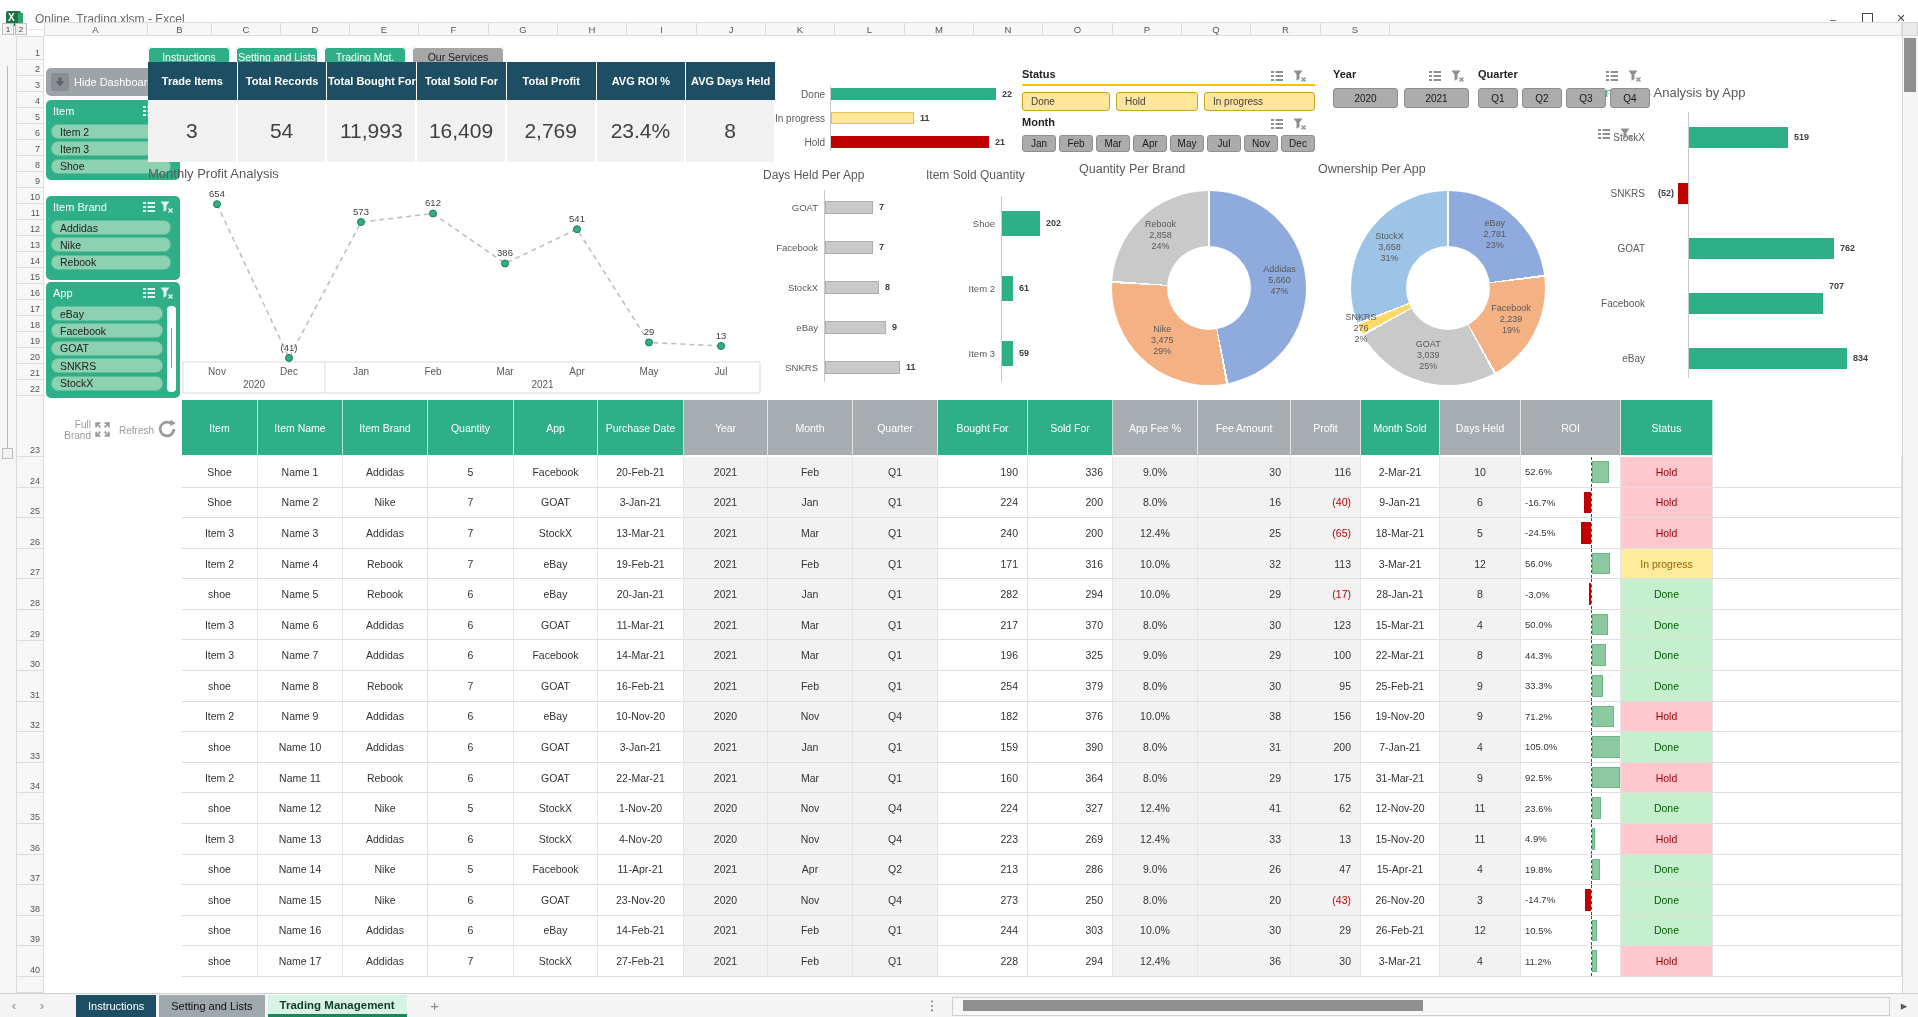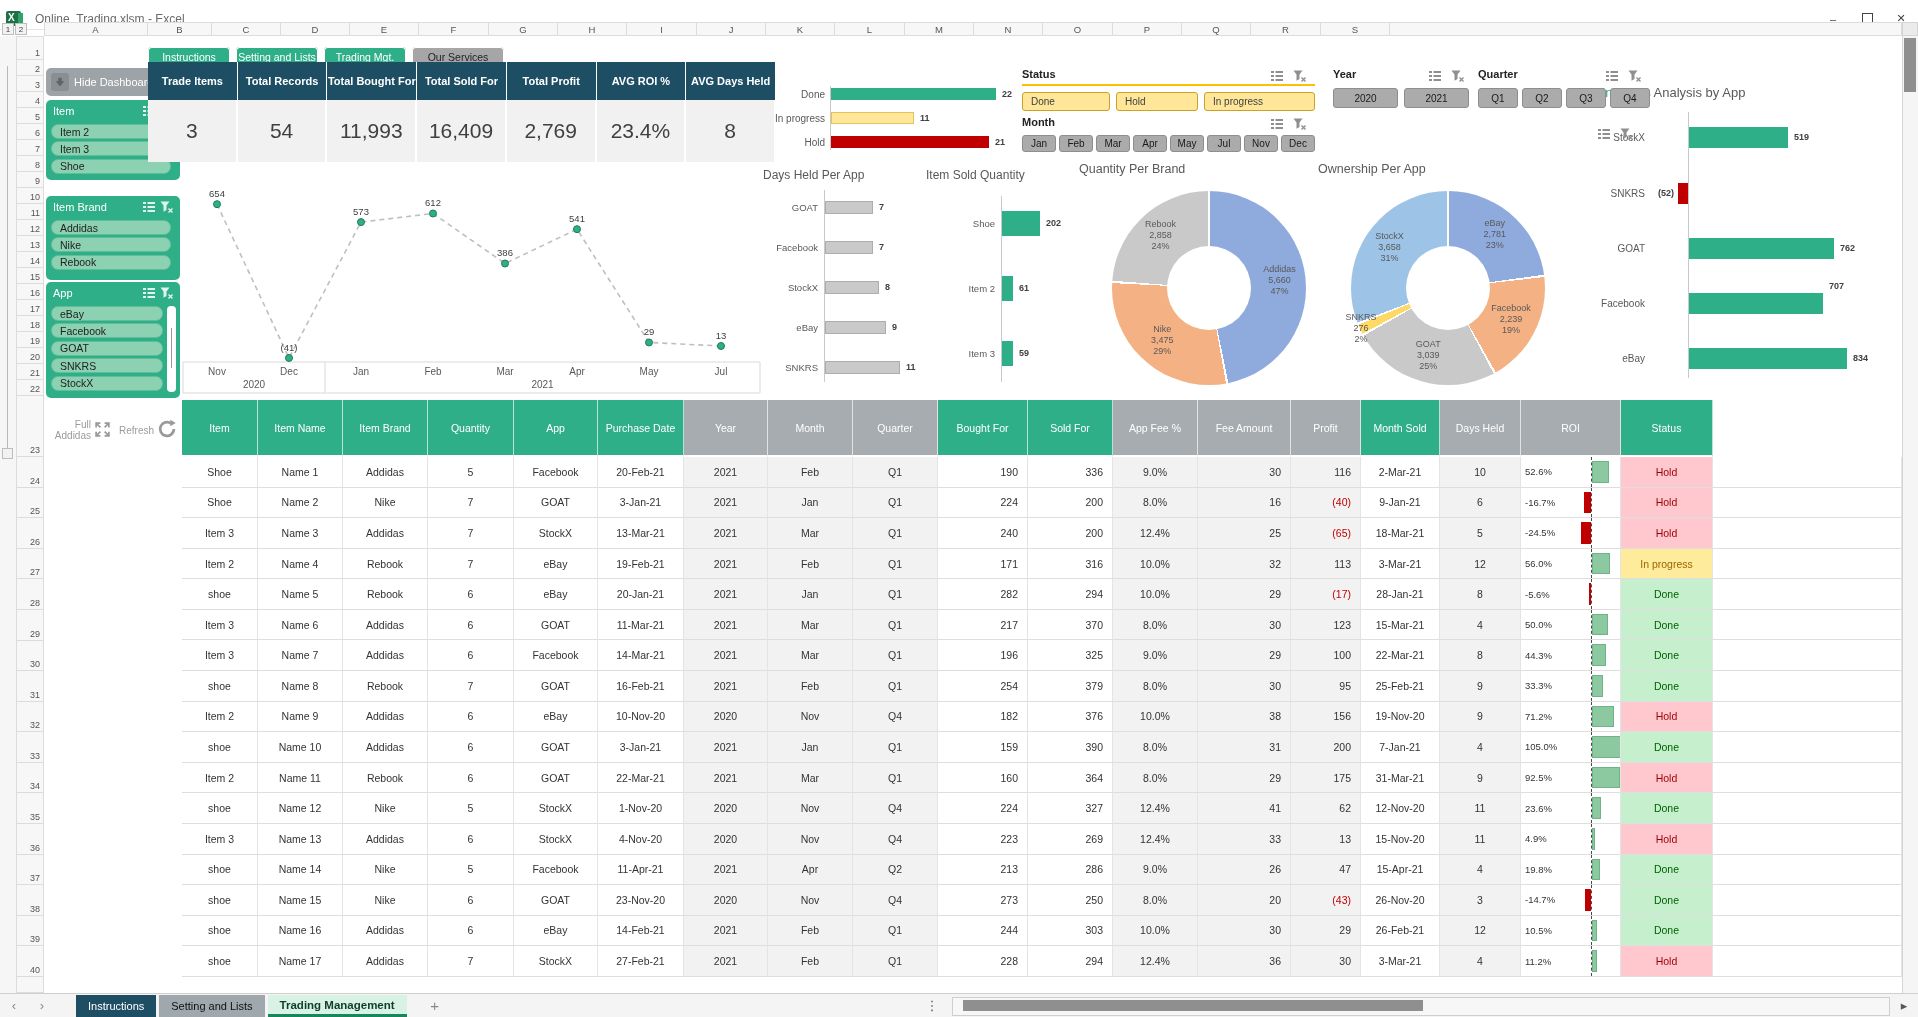--- a/index.html
+++ b/index.html
@@ -210,21 +210,21 @@
       <div class="pill ab" style="left: 5px; top: 41.4px; width: 112px; height: 15px;">Facebook</div>
       <div class="pill ab" style="left: 5px; top: 58.8px; width: 112px; height: 15px;">GOAT</div>
       <div class="pill ab" style="left: 5px; top: 76.2px; width: 112px; height: 15px;">SNKRS</div>
       <div class="pill ab" style="left: 5px; top: 93.6px; width: 112px; height: 15px;">StockX</div>
       <div class=" ab" style="left: 121px; top: 24px; width: 9px; height: 86px; background: rgb(255, 255, 255); border-radius: 4px;">
         <div class=" ab" style="left: 4px; top: 22px; width: 1px; height: 40px; background: rgb(153, 153, 153);"></div>
       </div>
     </div>
     <div class=" ab" style="left: 46px; top: 404px; width: 134px; height: 52px; background: rgb(255, 255, 255); display: flex; align-items: center; justify-content: center; color: rgb(155, 155, 155); font-size: 10px;">
       <div style="display:flex;align-items:center;margin-right:8px;">
-        <span style="width:42px;text-align:right;line-height:11px;">Full Addidas</span>
+        <span style="width:42px;text-align:right;line-height:11px;">Full Brand</span>
         <span style="margin-left:3px;"><svg width="17" height="17" viewBox="0 0 16 16">
             <g stroke="#9a9a9a" stroke-width="1.6" fill="none">
               <path d="M2 6V2h4M10 2h4v4M14 10v4h-4M6 14H2v-4"></path>
               <path d="M2 2l4 4M14 2l-4 4M14 14l-4-4M2 14l4-4"></path>
             </g>
           </svg></span>
       </div>
       <div style="display:flex;align-items:center;">
         <span>Refresh</span>
         <span style="margin-left:3px;"><svg width="20" height="20" viewBox="0 0 16 16">
@@ -335,20 +335,21 @@
         <text x="429" y="212" text-anchor="middle" font-size="10" fill="#595959" font-family="Liberation Sans, sans-serif">Apr</text>
         <circle cx="501" cy="179.45875" r="3.5" fill="#2FAF87" stroke="#1F7A5C" stroke-width="1"></circle>
         <text x="501" y="172.45875" text-anchor="middle" font-size="9.5" fill="#404040" font-family="Liberation Sans, sans-serif">29</text>
         <text x="501" y="212" text-anchor="middle" font-size="10" fill="#595959" font-family="Liberation Sans, sans-serif">May</text>
         <circle cx="573" cy="182.99875" r="3.5" fill="#2FAF87" stroke="#1F7A5C" stroke-width="1"></circle>
         <text x="573" y="175.99875" text-anchor="middle" font-size="9.5" fill="#404040" font-family="Liberation Sans, sans-serif">13</text>
         <text x="573" y="212" text-anchor="middle" font-size="10" fill="#595959" font-family="Liberation Sans, sans-serif">Jul</text>
         <text x="106" y="225" text-anchor="middle" font-size="10" fill="#595959" font-family="Liberation Sans, sans-serif">2020</text>
         <text x="394.5" y="225" text-anchor="middle" font-size="10" fill="#595959" font-family="Liberation Sans, sans-serif">2021</text>
       </svg></div>
+    <div class="ct ab" style="left: 148px; top: 166px; width: 627px; height: 16px; font-size: 13px;">Monthly Profit Analysis</div>
     <div class="slT ab" style="left: 1022px; top: 66px; width: 293px; height: 16px;">Status</div>
     <div class=" ab" style="left: 1271px; top: 68px; width: 18px; height: 13px;"><svg width="12" height="12" viewBox="0 0 12 12">
         <g fill="#8F8F8F">
           <rect x="0" y="1" width="3" height="2"></rect>
           <rect x="4.5" y="1" width="7.5" height="2"></rect>
           <rect x="0" y="5" width="3" height="2"></rect>
           <rect x="4.5" y="5" width="7.5" height="2"></rect>
           <rect x="0" y="9" width="3" height="2"></rect>
           <rect x="4.5" y="9" width="7.5" height="2"></rect>
         </g>
@@ -612,21 +613,21 @@
         <div class="td g">Jan</div>
         <div class="td g">Q1</div>
         <div class="td r">282</div>
         <div class="td r">294</div>
         <div class="td g">10.0%</div>
         <div class="td g r">29</div>
         <div class="td g r neg">(17)</div>
         <div class="td">28-Jan-21</div>
         <div class="td g">8</div>
         <div class="td roi">
-          <span>-5.6%</span>
+          <span>-3.0%</span>
           <div class="zline"></div>
           <div class="dbar" style="left: 67.648px; width: 2.352px; background: rgb(192, 0, 0);"></div>
         </div>
         <div class="td st-done">Done</div>
         <div class="td" style="justify-content: flex-start; padding-left: 6px;"></div>
       </div>
       <div style="position: relative; height: 30.588px; display: grid; grid-template-columns: 76px 85px 85px 86px 84px 86px 84px 85px 85px 90px 85px 85px 93px 70px 79px 81px 100px 92px 189px;">
         <div class="td">Item 3</div>
         <div class="td">Name 6</div>
         <div class="td">Addidas</div>

